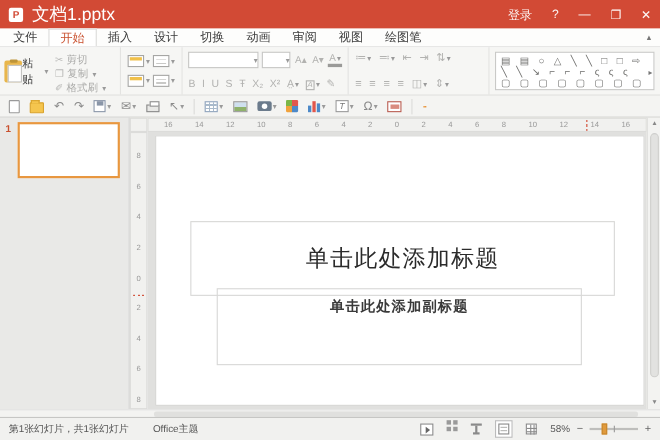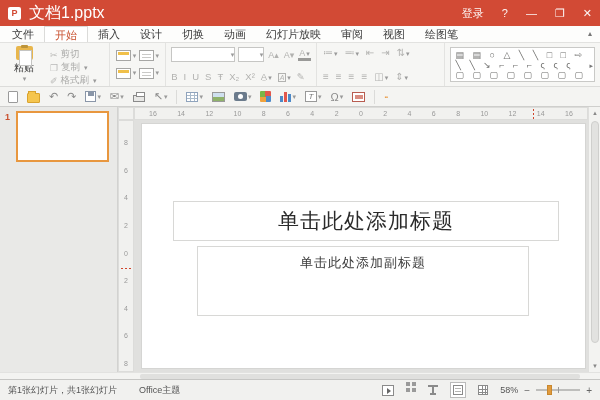--- a/index.html
+++ b/index.html
@@ -26,21 +26,21 @@
 
   
   .ribbon { position:absolute; left:0; top:43px; width:600px; height:44px; background:#F6F6F4;
             border-bottom:1px solid #DCDCDA; display:flex; }
   .rgroup { height:100%; padding:3px 4px; border-right:1px solid #E3E3E1; position:relative; }
   .caret::after { content:"▾"; font-size:7px; color:#9a9a9a; margin-left:1px; }
   .dis { color:#B2B2B0; }
 
   
   .g-clip { width:118px; display:flex; gap:6px; }
-  .paste-btn { width:40px; display:flex; flex-direction:column; align-items:center; justify-content:center; }
+  .paste-btn { width:40px; display:flex; flex-direction:row; align-items:center; justify-content:center; }
   .i-clipboard { position:relative; width:17px; height:20px; background:#E8B64C; border-radius:2px; }
   .i-clipboard::before { content:""; position:absolute; left:3px; top:4px; width:11px; height:14px; background:#fff; border:1px solid #c4c4c2; }
   .i-clipboard::after { content:""; position:absolute; left:5px; top:-1px; width:7px; height:3px; background:#BD9439; border-radius:1px; }
   .paste-lbl { font-size:10px; color:#3c3c3c; margin-top:1px; }
   .clip-col { display:flex; flex-direction:column; justify-content:space-between; padding:2px 0; }
   .clip-item { display:flex; align-items:center; gap:3px; font-size:9.5px; color:#ABABA9; }
   .clip-item .g { font-size:9px; color:#B9B9B7; }
 
   
   .g-slides { width:60px; display:grid; grid-template-columns:1fr 1fr; grid-template-rows:1fr 1fr; gap:2px; padding:5px 6px; }
@@ -118,23 +118,23 @@
            background:repeating-linear-gradient(to bottom,#D0442C 0 2px,transparent 2px 4px); }
   .vruler { position:absolute; left:118px; top:13px; width:16px; height:252px; background:#F1F1EF; border:1px solid #DCDCDA; }
   .vruler .nums { position:absolute; left:0; right:0; top:18px; bottom:4px; display:flex; flex-direction:column; justify-content:space-between; align-items:center; }
   .vruler span { font-size:7px; color:#999; }
   .vmark { position:absolute; left:2px; top:147px; width:11px; height:1px;
            background:repeating-linear-gradient(to right,#D0442C 0 2px,transparent 2px 4px); }
 
   .canvas { position:absolute; left:134px; top:13px; width:454px; height:252px; background:#E0E0DE; }
   .slide { position:absolute; left:7px; top:3px; width:445px; height:246px; background:#fff; border:1px solid #D5D5D3; }
   .ph { position:absolute; border:1px solid #D8D8D6; }
-  .ph-title { left:31px; top:77px; width:386px; height:40px; display:flex; align-items:center; justify-content:center; }
+  .ph-title { left:31px; top:77px; width:386px; height:68px; display:flex; align-items:center; justify-content:center; }
   .ph-title .txt { font-family:"Liberation Serif","DejaVu Serif",serif; font-size:21px; color:#2b2b2b; letter-spacing:1px; }
-  .ph-sub { left:55px; top:122px; width:332px; height:70px; text-align:center; padding-top:7px; }
+  .ph-sub { left:55px; top:138px; width:332px; height:70px; text-align:center; padding-top:7px;font-weight:bold; }
   .ph-sub .txt { font-family:"Liberation Serif","DejaVu Serif",serif; font-size:13px; color:#3a3a3a; letter-spacing:1px; }
 
   .vscroll { position:absolute; right:0; top:0; width:12px; height:265px; background:#F3F3F1; border-left:1px solid #DFDFDD; }
   .vs-btn { position:absolute; left:0; width:12px; height:12px; font-size:6px; color:#888; display:flex; align-items:center; justify-content:center; }
   .vs-up { top:0; }
   .vs-down { bottom:0; }
   .vs-thumb { position:absolute; left:2px; top:14px; width:8px; height:222px; background:#E2E2E0; border:1px solid #CFCFCD; border-radius:4px; }
 
   .hscroll { position:absolute; left:0; top:372px; width:600px; height:7px; background:#F3F3F1; border-top:1px solid #E2E2E0; }
   .hs-thumb { position:absolute; left:140px; top:1px; width:440px; height:5px; background:#E0E0DE; border-radius:2px; }
@@ -184,21 +184,20 @@
     </div>
   </div>
 
   <div class="menubar">
     <span class="mtab">文件</span>
     <span class="mtab active">开始</span>
     <span class="mtab">插入</span>
     <span class="mtab">设计</span>
     <span class="mtab">切换</span>
     <span class="mtab">动画</span>
-    <span class="mtab">幻灯片放映</span>
     <span class="mtab">审阅</span>
     <span class="mtab">视图</span>
     <span class="mtab">绘图笔</span>
     <span class="menu-collapse">▴</span>
   </div>
 
   <div class="ribbon">
 
     <div class="rgroup g-clip">
       <div class="paste-btn caret">

